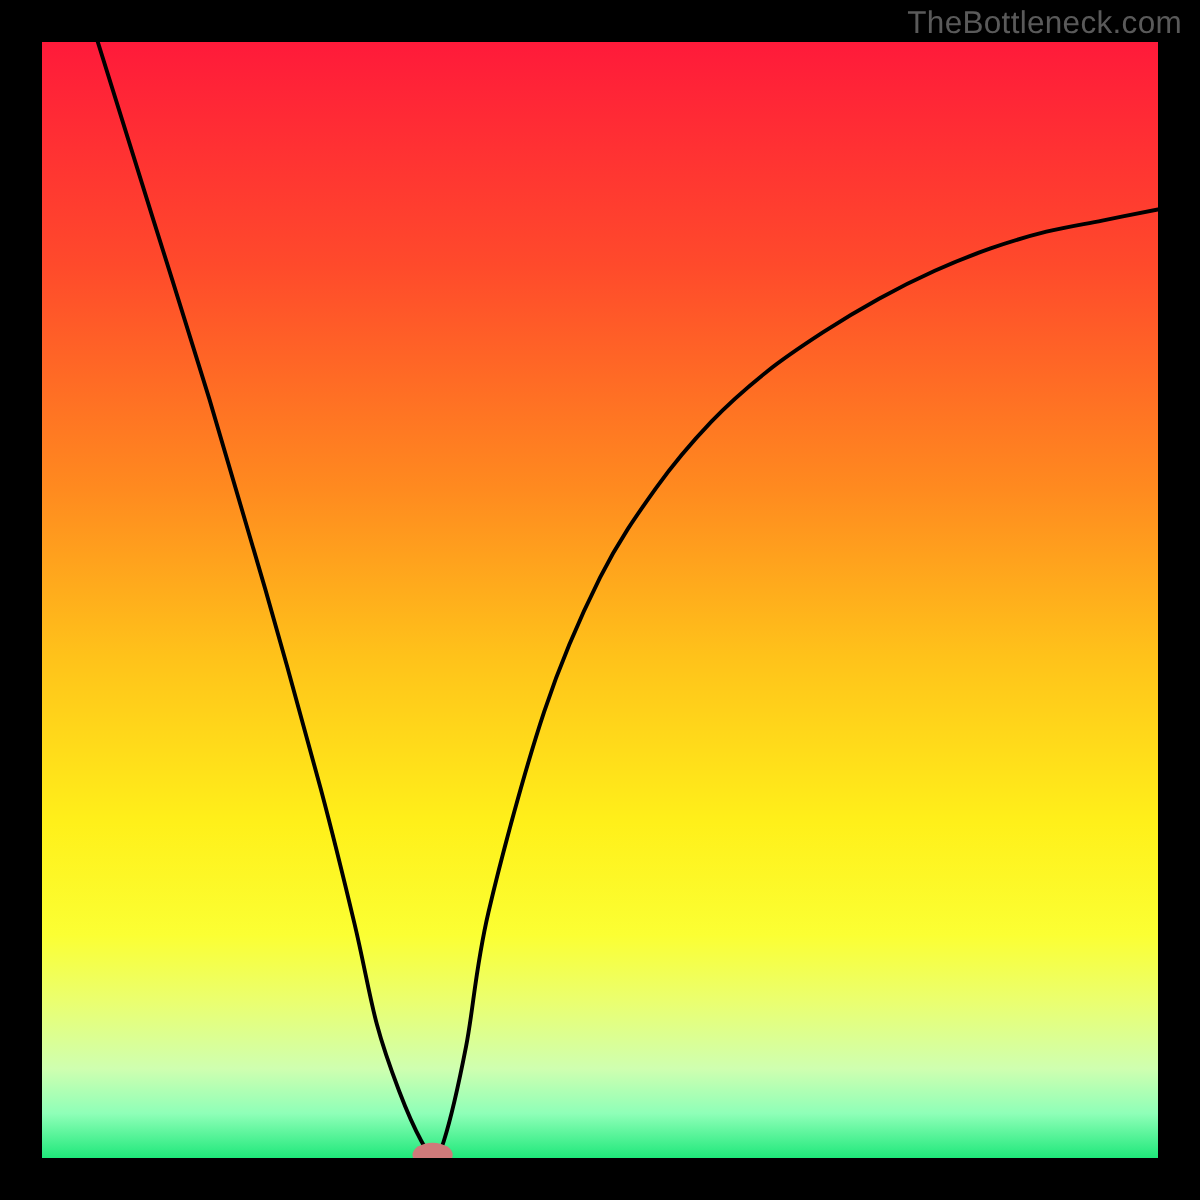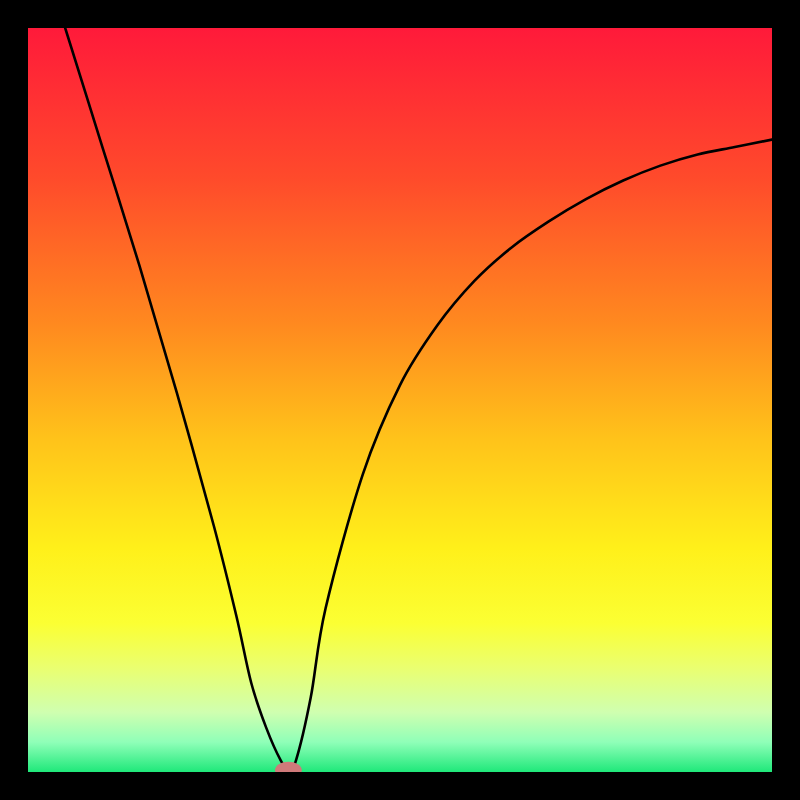--- a/index.html
+++ b/index.html
@@ -38,20 +38,21 @@
     position: absolute;
     left: 0;
     top: 0;
   }
 </style>
 </head>
 <body>
 
 <div class="container">
 
+  <div class="watermark">TheBottleneck.com</div>
 
   <div class="plot-area">
     <svg id="chart-svg" width="744" height="744" viewBox="0 0 744 744">
       <defs>
         <linearGradient id="bg-grad" x1="0" y1="0" x2="0" y2="1">
             <stop offset="0%" stop-color="#ff1a3a"></stop>
             <stop offset="20%" stop-color="#ff4a2b"></stop>
             <stop offset="40%" stop-color="#ff8a1f"></stop>
             <stop offset="55.00000000000001%" stop-color="#ffc21a"></stop>
             <stop offset="70%" stop-color="#fff01a"></stop>

